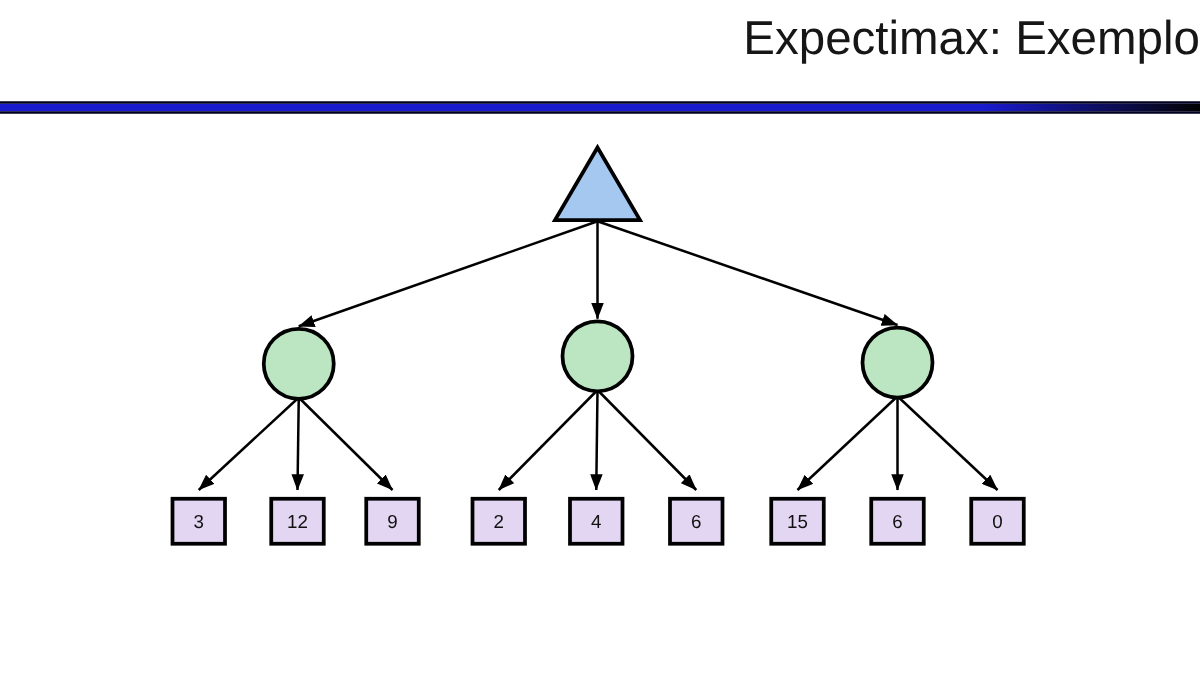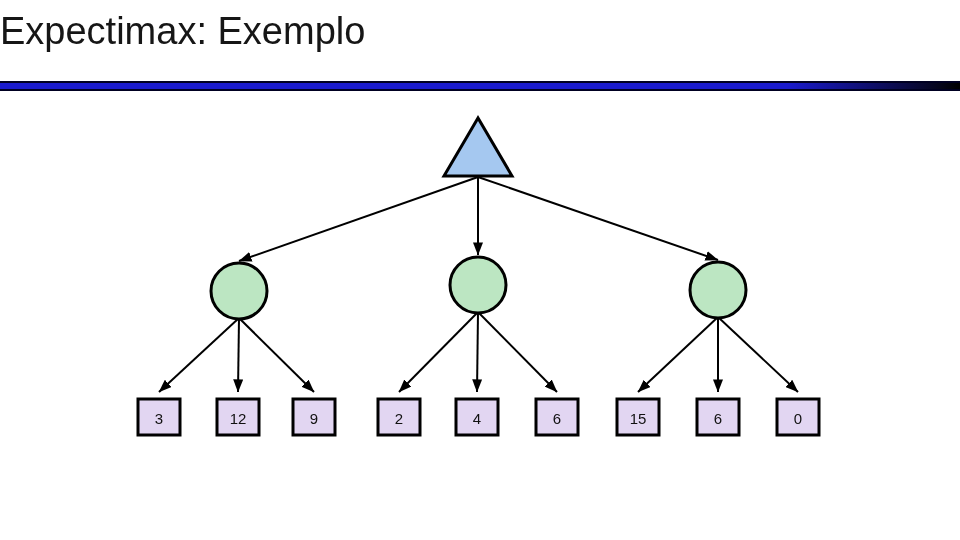--- a/index.html
+++ b/index.html
@@ -14,21 +14,21 @@
     background: #ffffff;
     overflow: hidden;
     font-family: "Liberation Sans", sans-serif;
   }
   .slide-title {
     position: absolute;
     top: 10px;
     left: 0;
     width: 960px;
     margin: 0;
-    text-align: left;
+    text-align: right;
     font-size: 38px;
     font-weight: 400;
     color: #161616;
     letter-spacing: 0px;
     font-family: "Liberation Sans", sans-serif;
   }
   .title-divider {
     position: absolute;
     top: 81px;
     left: 0;

